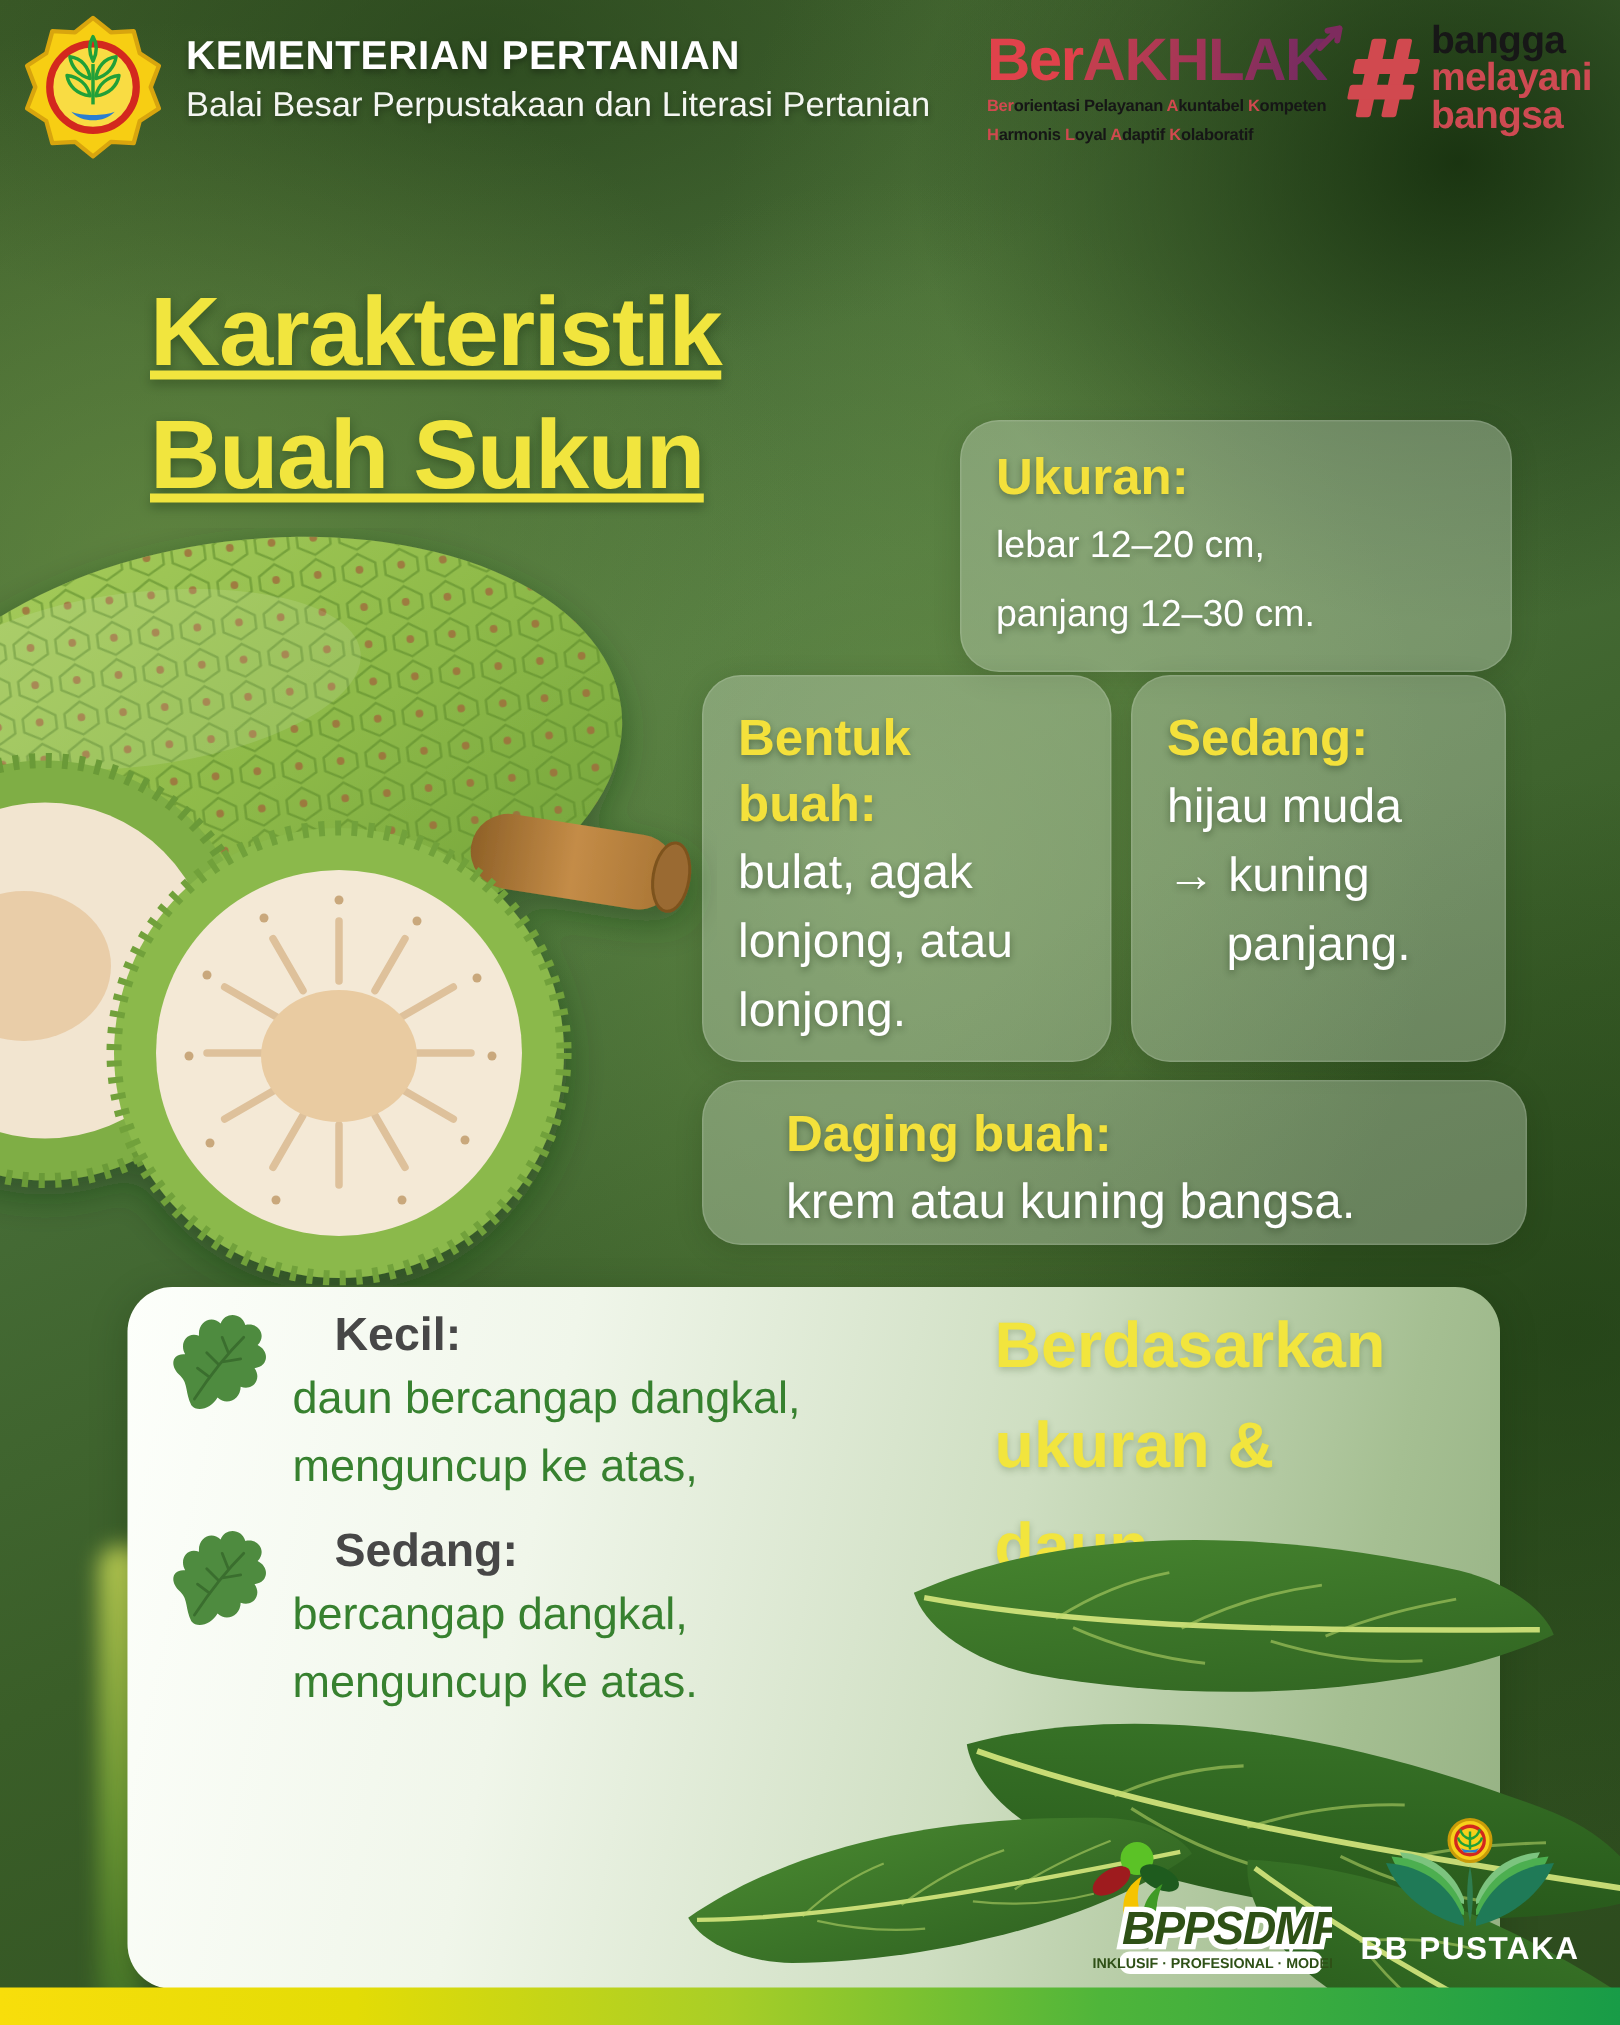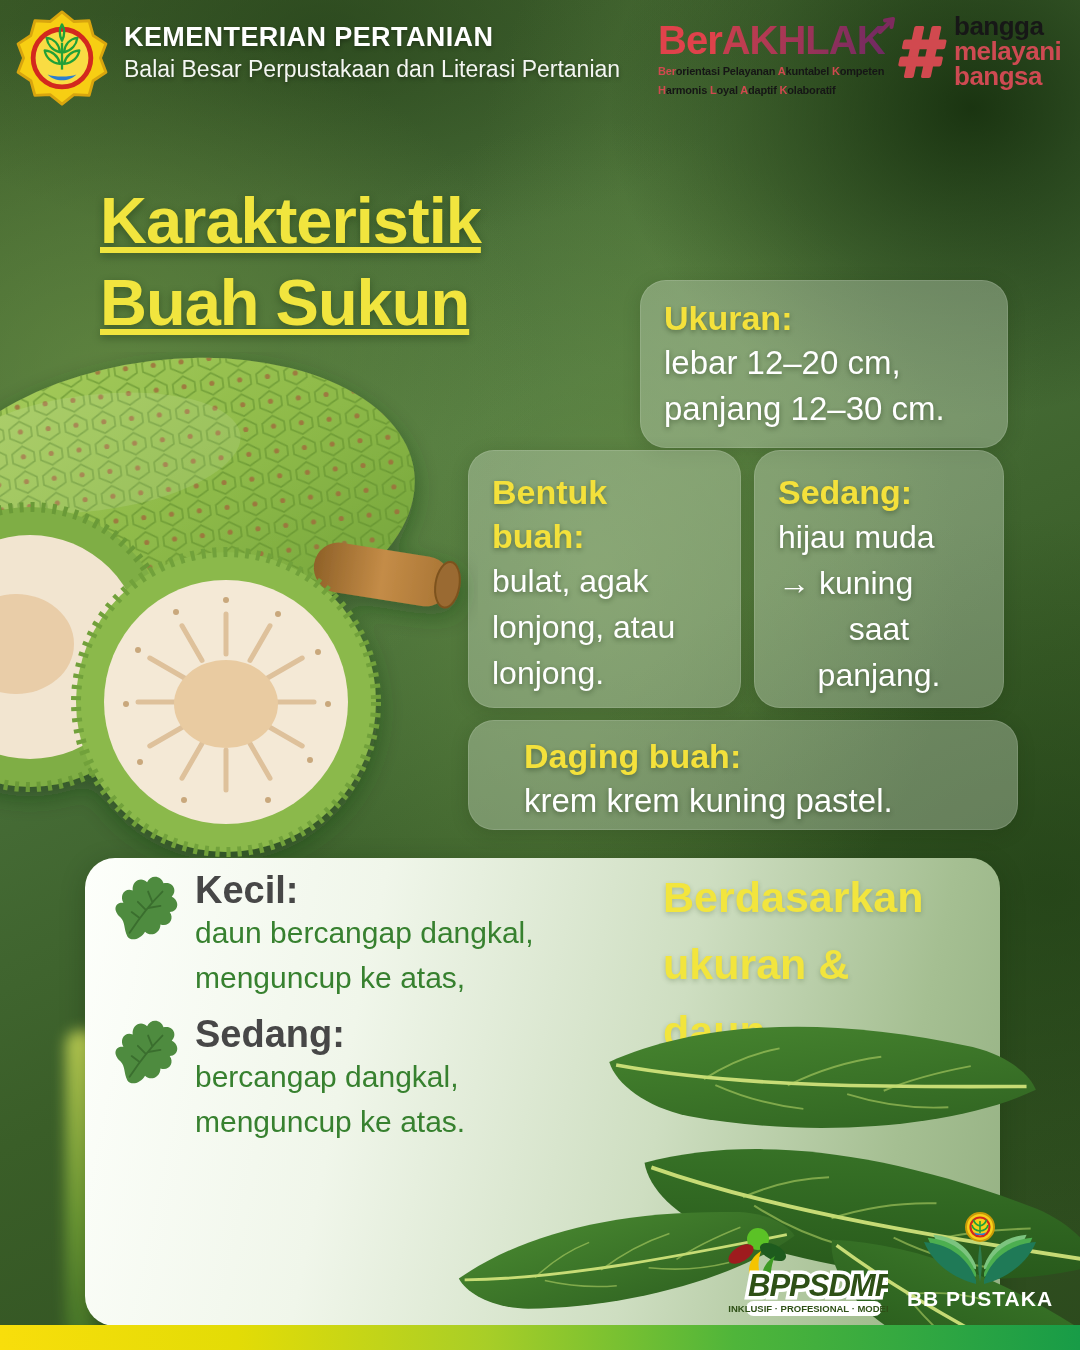--- a/index.html
+++ b/index.html
@@ -41,34 +41,34 @@
   
   .fruit{position:absolute;left:-12px;top:352px;width:490px;height:505px;z-index:3;}
   
   .card{position:absolute;z-index:2;border-radius:26px;background:rgba(220,232,214,.34);
     box-shadow:0 4px 18px rgba(20,40,12,.18), inset 0 0 0 1px rgba(255,255,255,.12);}
   .card h3{margin:0;color:#F4E13B;font-size:34px;font-weight:800;line-height:44px;
     text-shadow:0 2px 5px rgba(25,45,15,.4);}
   .card .body{color:#fff;font-size:32px;font-weight:400;line-height:46px;
     text-shadow:0 2px 5px rgba(25,45,15,.45);}
   .card-ukuran{left:640px;top:280px;width:320px;height:136px;padding:16px 24px;}
-  .card-ukuran .body{font-size:33px;}
+  .card-ukuran .body{font-size:25px;}
   .card-bentuk{left:468px;top:450px;width:225px;height:218px;padding:20px 24px;}
   .card-kulit{left:754px;top:450px;width:202px;height:218px;padding:20px 24px;}
   .card-kulit .center{text-align:center;}
   .card-daging{left:468px;top:720px;width:480px;height:82px;padding:14px 14px 14px 56px;}
   .card-daging .body{font-size:33px;}
   
   .panel{position:absolute;left:85px;top:858px;width:915px;height:468px;z-index:2;border-radius:30px;
     background:linear-gradient(102deg,#fdfffb 0%,#f0f6ea 30%,#cedec1 62%,#a5bf92 86%,#95b183 100%);
     box-shadow:0 6px 24px rgba(15,35,8,.25);}
   .leaf-item{position:absolute;left:22px;width:520px;}
   .leaf-item .leaf-ic{position:absolute;left:0;top:0;width:74px;height:76px;}
   .leaf-item .txt{margin-left:88px;}
-  .leaf-item .lbl{color:#474747;font-size:38px;font-weight:800;line-height:40px;}
+  .leaf-item .lbl{color:#474747;font-size:31px;font-weight:800;line-height:40px;margin-left:28px;}
   .leaf-item .ln{color:#37812F;font-size:30px;font-weight:500;line-height:45px;}
   .item-0{top:12px;} .item-1{top:156px;} .item-2{top:300px;}
   .basis{position:absolute;left:578px;top:6px;width:330px;color:#F2E53D;
     font-size:43px;font-weight:800;line-height:67px;text-shadow:0 2px 5px rgba(40,70,25,.25);}
   
   .leafphoto{position:absolute;left:430px;top:985px;width:650px;height:341px;z-index:3;}
   .bppsdmp{position:absolute;left:718px;top:1222px;width:170px;height:100px;z-index:4;}
   .bbpustaka{position:absolute;left:902px;top:1210px;width:156px;height:104px;z-index:4;}
   .strip{position:absolute;left:0;bottom:0;width:1080px;height:25px;z-index:6;
     background:linear-gradient(90deg,#F8DE0B 0%,#E3DC06 22%,#A8CE27 45%,#4FB53A 68%,#189C47 100%);}
@@ -219,27 +219,26 @@
     <h3>buah:</h3>
     <div class="body">bulat, agak</div>
     <div class="body">lonjong, atau</div>
     <div class="body">lonjong.</div>
   </div>
 
   <div class="card card-kulit">
     <h3>Sedang:</h3>
     <div class="body">hijau muda</div>
     <div class="body">→ kuning</div>
-    <div class="body center">saat</div>
     <div class="body center">panjang.</div>
   </div>
 
   <div class="card card-daging">
     <h3>Daging buah:</h3>
-    <div class="body">krem krem kuning pastel.</div>
+    <div class="body">krem atau kuning bangsa.</div>
   </div>
 
   <div class="panel">
     <div class="leaf-item item-0">
       <svg class="leaf-ic" viewBox="0 0 72 72">
         <path d="M20,64 C16,56 18,50 13,45 C5,38 8,30 16,31 C12,24 17,16 25,19 C24,10 33,5 39,11 C42,3 53,4 55,12 C64,10 69,19 63,25 C71,29 70,39 61,40 C66,47 60,55 52,52 C52,60 43,65 37,59 C33,66 24,69 20,64 Z" fill="#4E8B3F"></path>
         <path d="M22,60 C30,48 42,32 54,20 M32,46 L24,40 M38,38 L30,30 M44,30 L40,20 M40,36 L52,34" stroke="#3A6E2E" stroke-width="1.8" fill="none" stroke-linecap="round"></path>
       </svg>
       <div class="txt">
         <div class="lbl">Kecil:</div>

